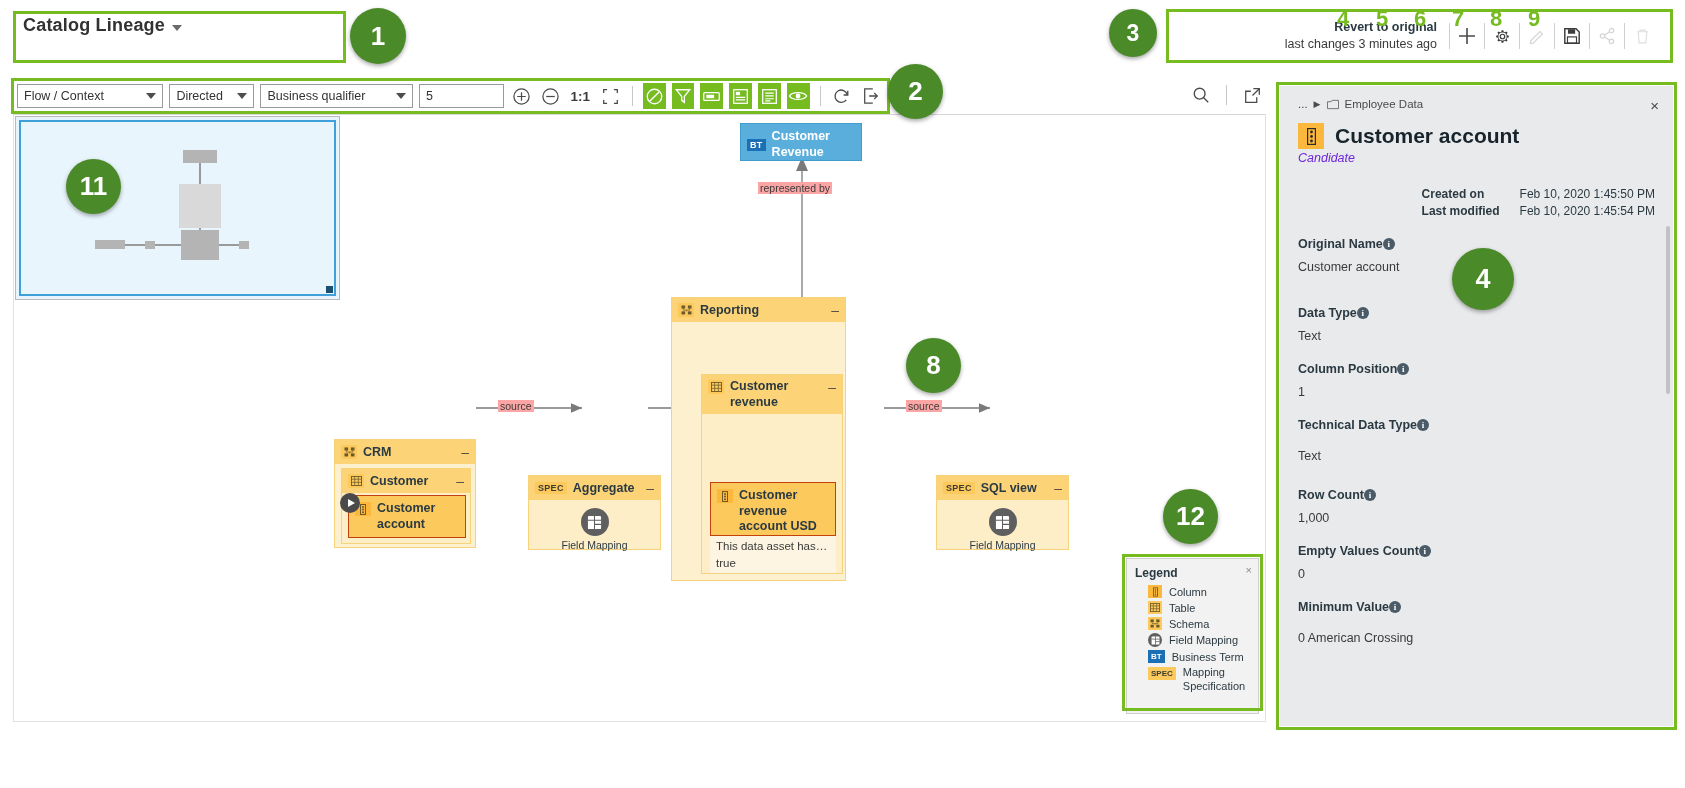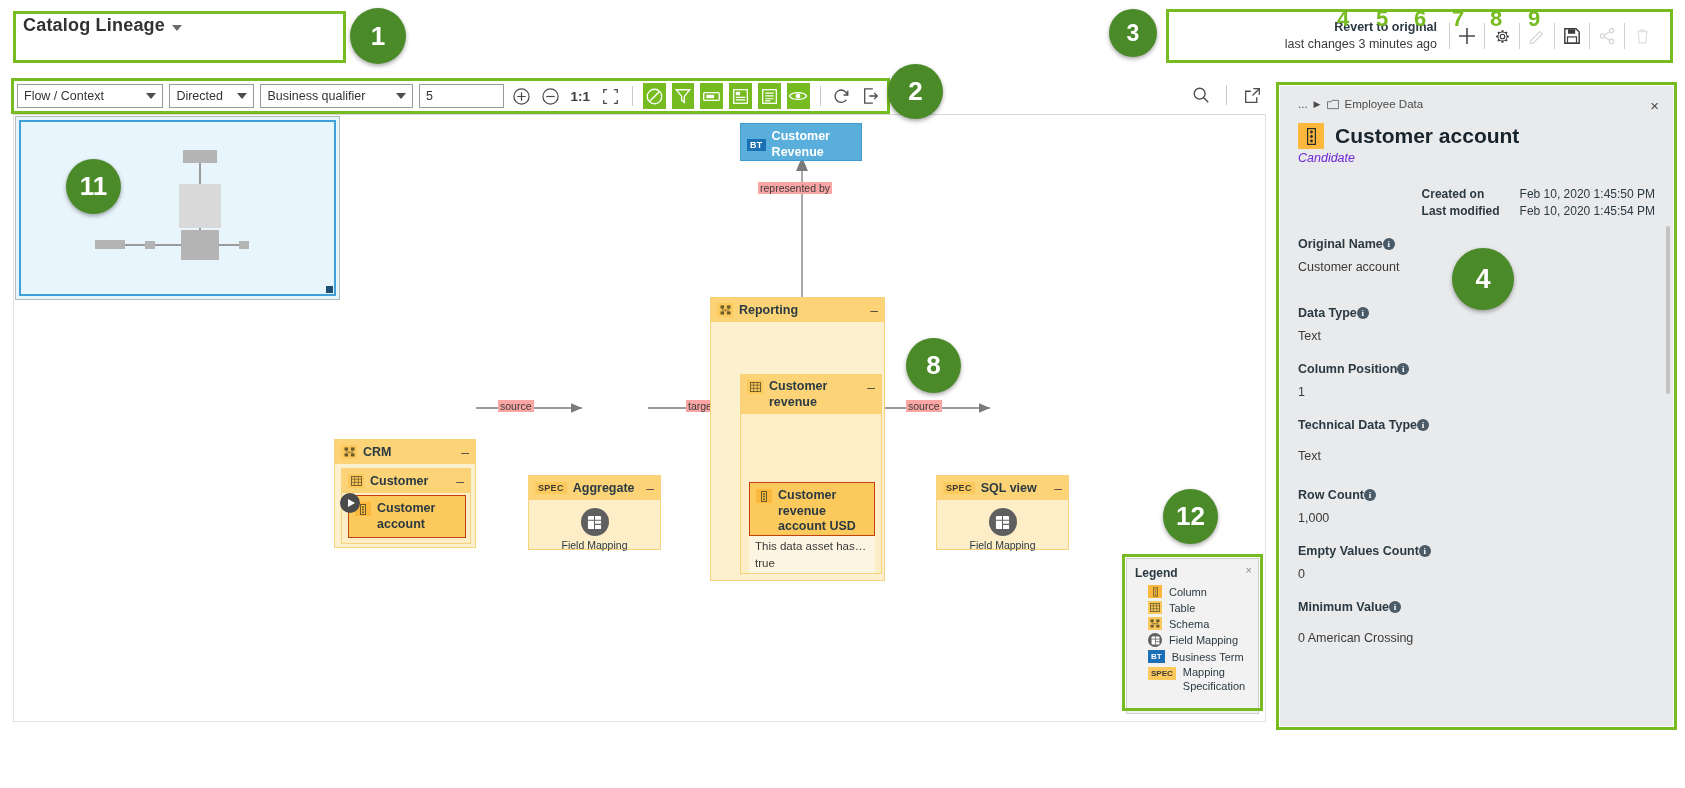--- a/index.html
+++ b/index.html
@@ -399,21 +399,21 @@
           <svg width="15" height="15" viewBox="0 0 16 16">
               <rect x="1" y="1" width="14" height="14" rx="1" fill="#fff"></rect>
               <path d="M1 5.5 H15 M8 1 V15 M8 10 H15" stroke="#5f5f5f" stroke-width="1.1"></path>
             </svg>
         </div>
         <div class="fm-cap">Field Mapping</div>
       </div>
     </div>
     <div class="edge-lbl" style="left:672px; top:285px;">target</div>
 
-    <div class="node grp-schema" style="left:696px; top:182px; width:175px; height:284px;">
+    <div class="node grp-schema" style="left:657px; top:182px; width:175px; height:284px;">
       <div class="nbar">
         <span class="ibox">
           <svg width="11" height="10" viewBox="0 0 12 11">
               <rect x="0.5" y="0.5" width="4" height="3.4" fill="#6b5a2a"></rect>
               <rect x="7.5" y="0.5" width="4" height="3.4" fill="#6b5a2a"></rect>
               <rect x="0.5" y="7" width="4" height="3.4" fill="#6b5a2a"></rect>
               <rect x="7.5" y="7" width="4" height="3.4" fill="#6b5a2a"></rect>
               <path d="M2.5 3.9 V5.6 H9.5 V3.9 M6 5.6 V7" stroke="#6b5a2a" stroke-width="0.8" fill="none"></path>
             </svg>
         </span>

